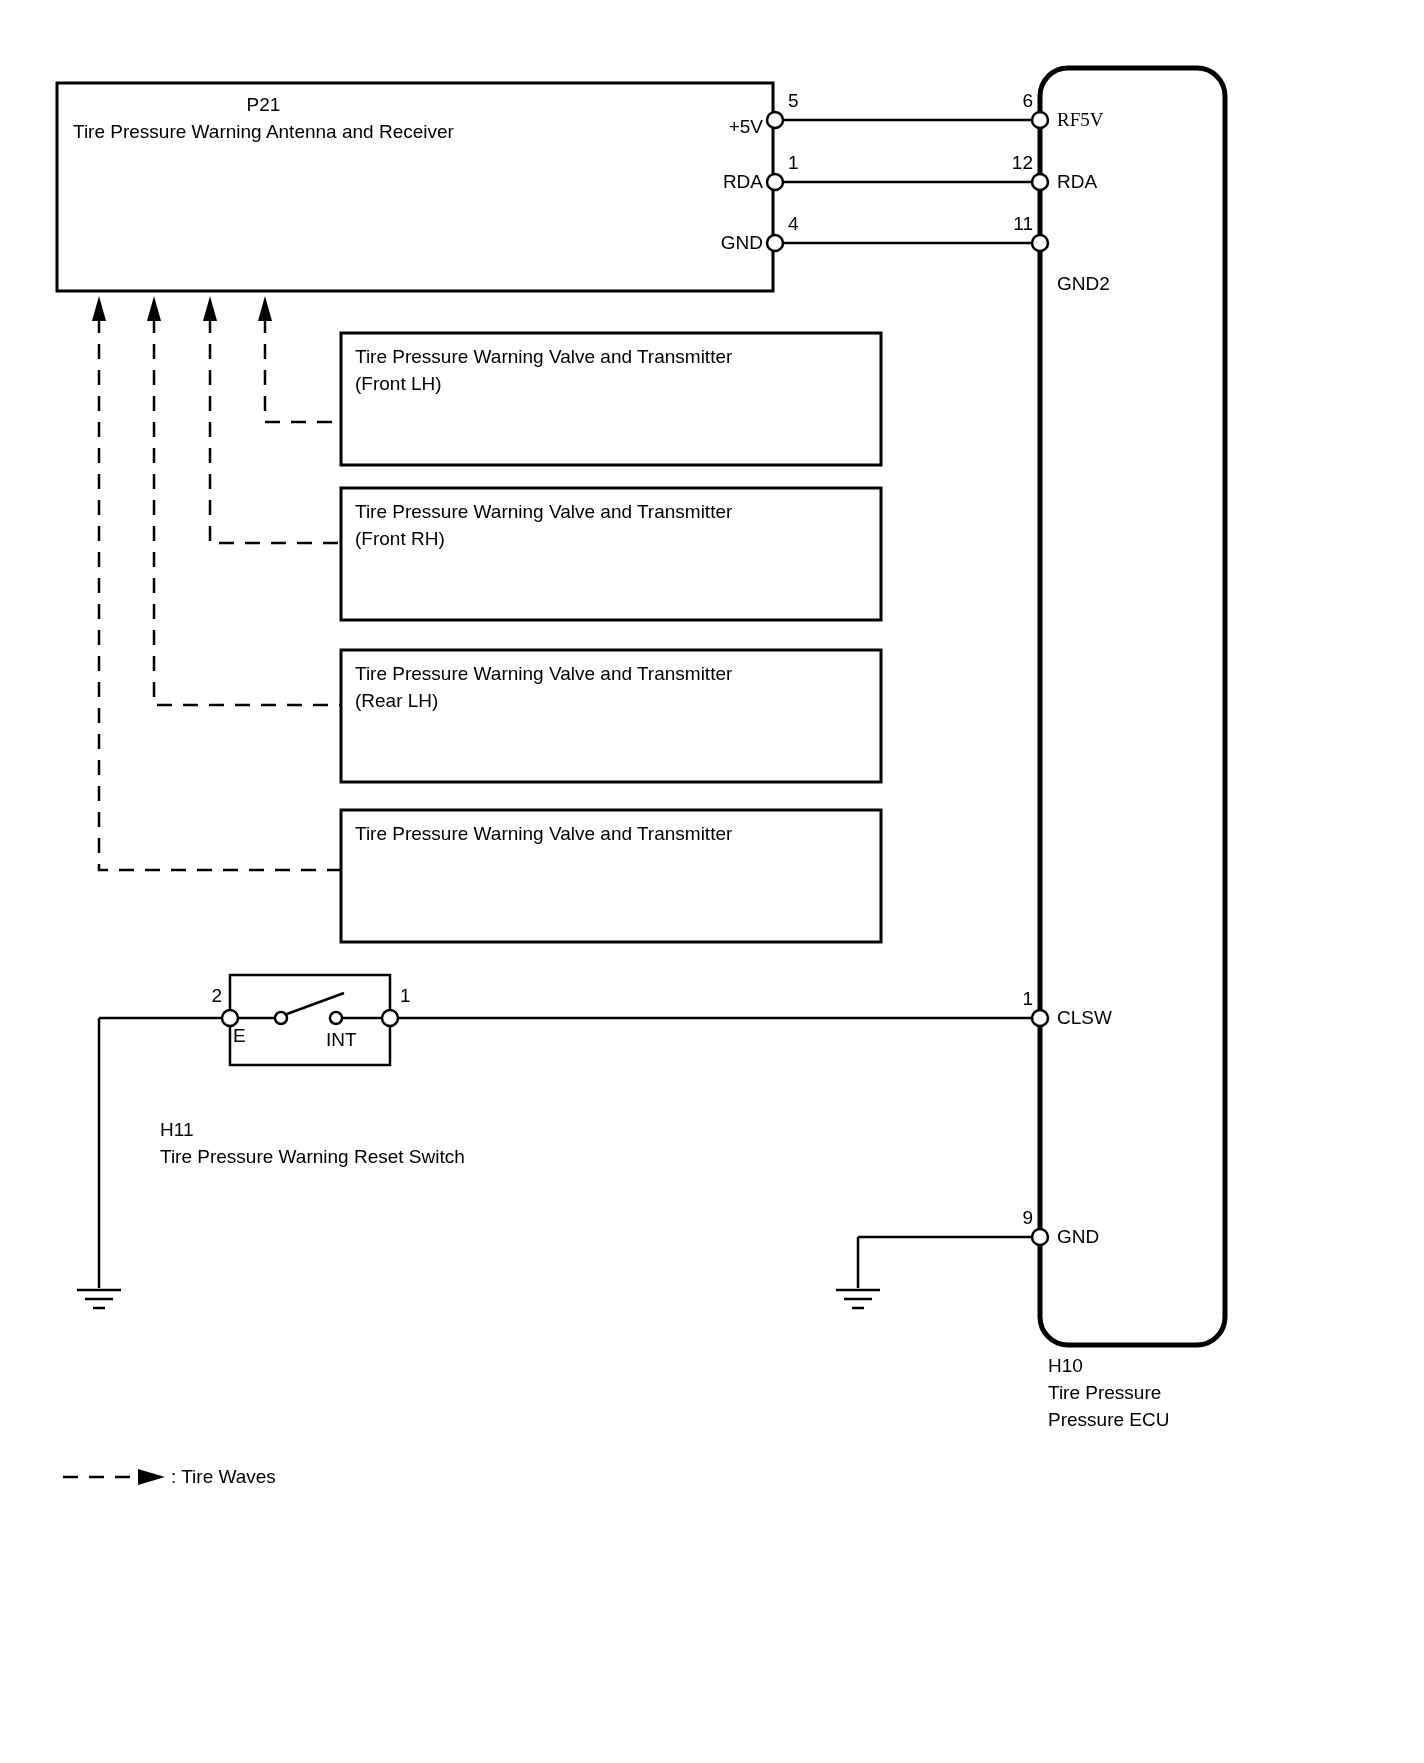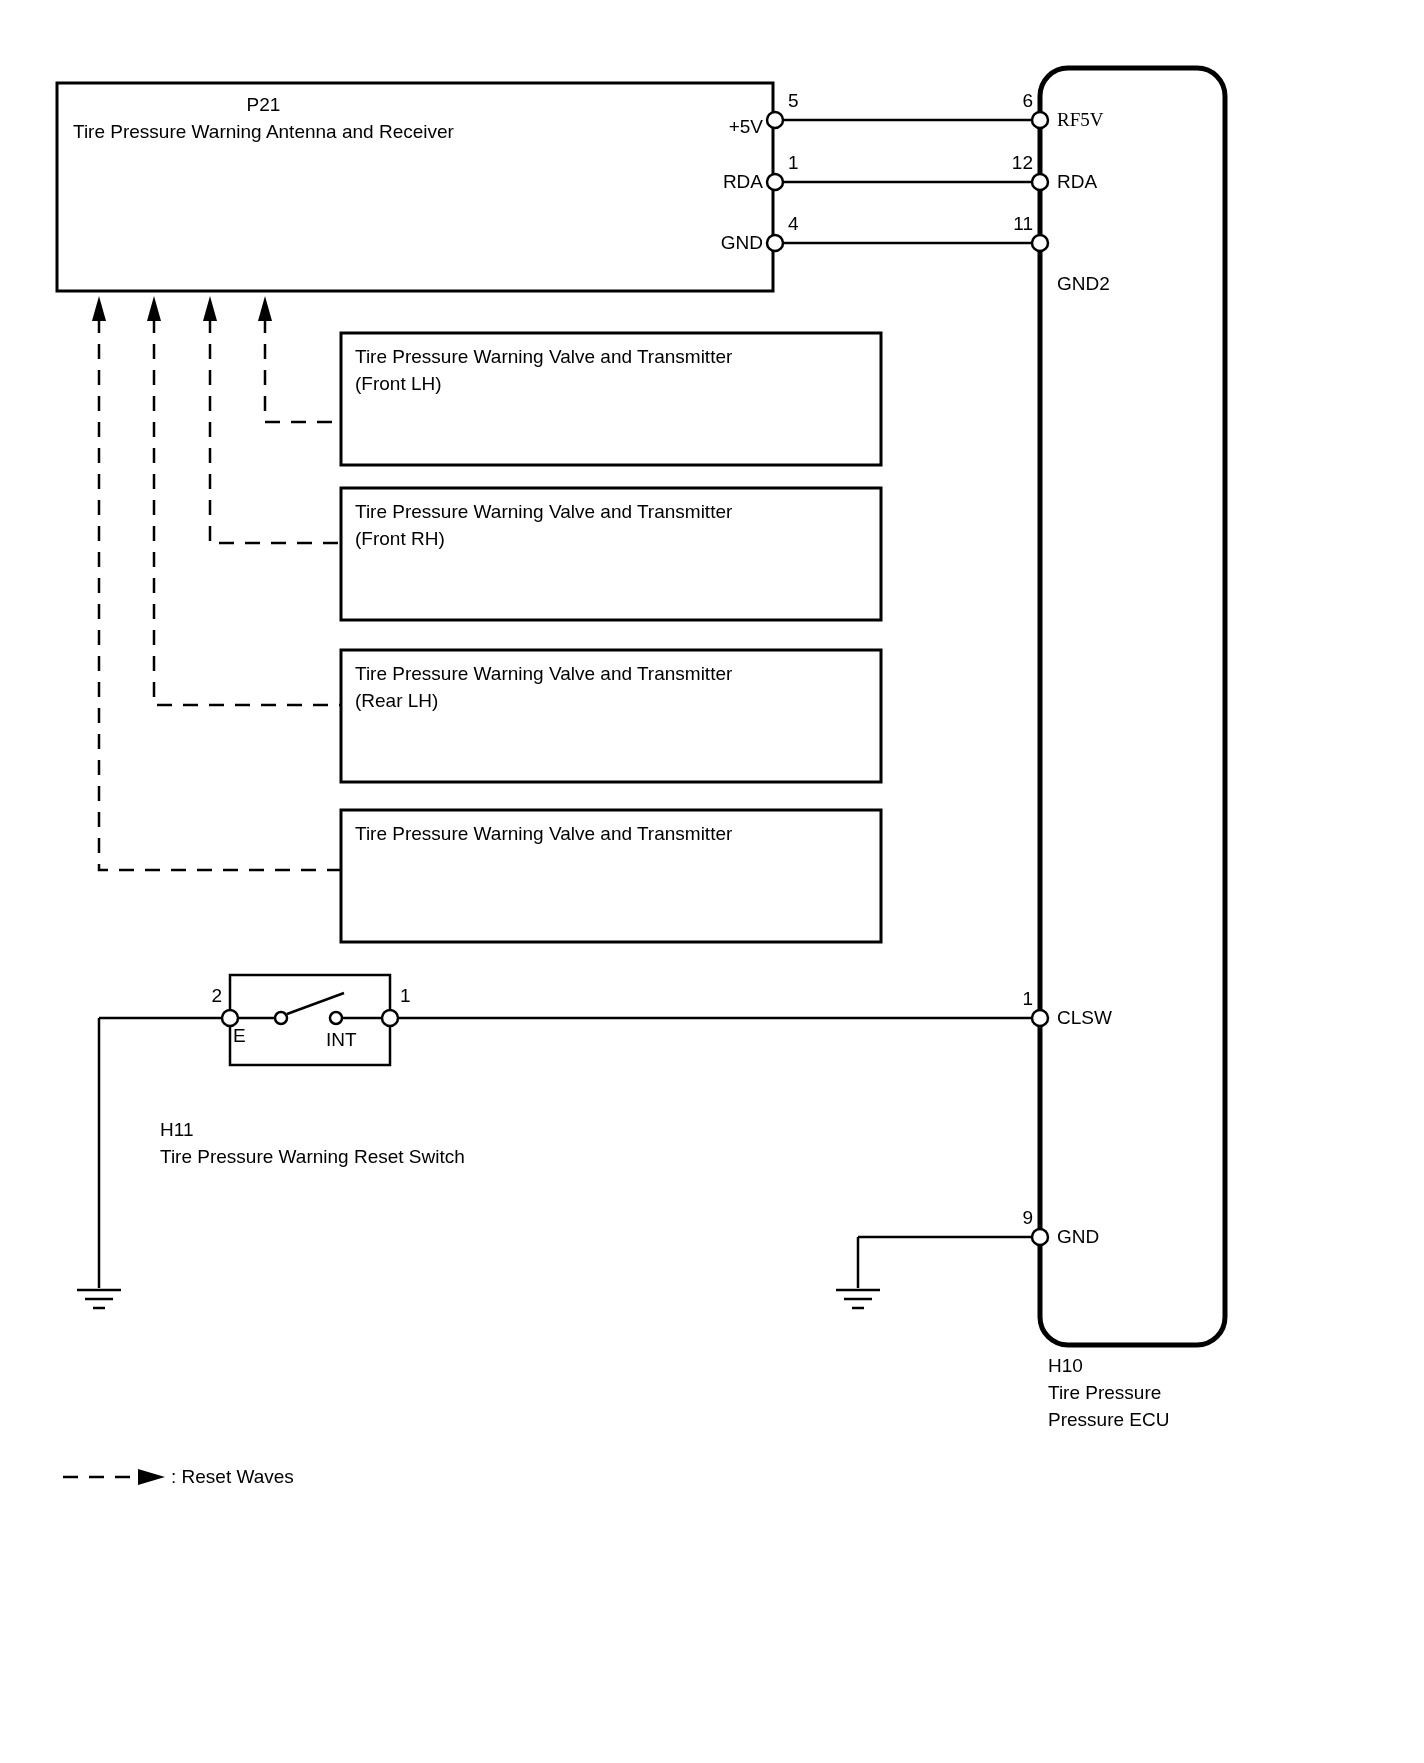--- a/index.html
+++ b/index.html
@@ -82,21 +82,21 @@
     <div>H11</div>
     <div>Tire Pressure Warning Reset Switch</div>
   </div>
 
   <div class="t" style="left:1048px; top:1352px;">
     <div>H10</div>
     <div>Tire Pressure</div>
     <div>Pressure ECU</div>
   </div>
 
-  <div class="t" style="left:171px; top:1463px;">: Reset Waves</div>
+  <div class="t" style="left:171px; top:1463px;">: Tire Waves</div>
 
   <svg class="wires" viewBox="0 0 1424 1763">
 
     <rect x="57" y="83" width="716" height="208" fill="none" stroke="#000" stroke-width="3"></rect>
     <rect x="341" y="333" width="540" height="132" fill="none" stroke="#000" stroke-width="3"></rect>
     <rect x="341" y="488" width="540" height="132" fill="none" stroke="#000" stroke-width="3"></rect>
     <rect x="341" y="650" width="540" height="132" fill="none" stroke="#000" stroke-width="3"></rect>
     <rect x="341" y="810" width="540" height="132" fill="none" stroke="#000" stroke-width="3"></rect>
     <rect x="230" y="975" width="160" height="90" fill="none" stroke="#000" stroke-width="2.5"></rect>
     <rect x="1040" y="68" width="185" height="1277" rx="28" fill="none" stroke="#000" stroke-width="5"></rect>

